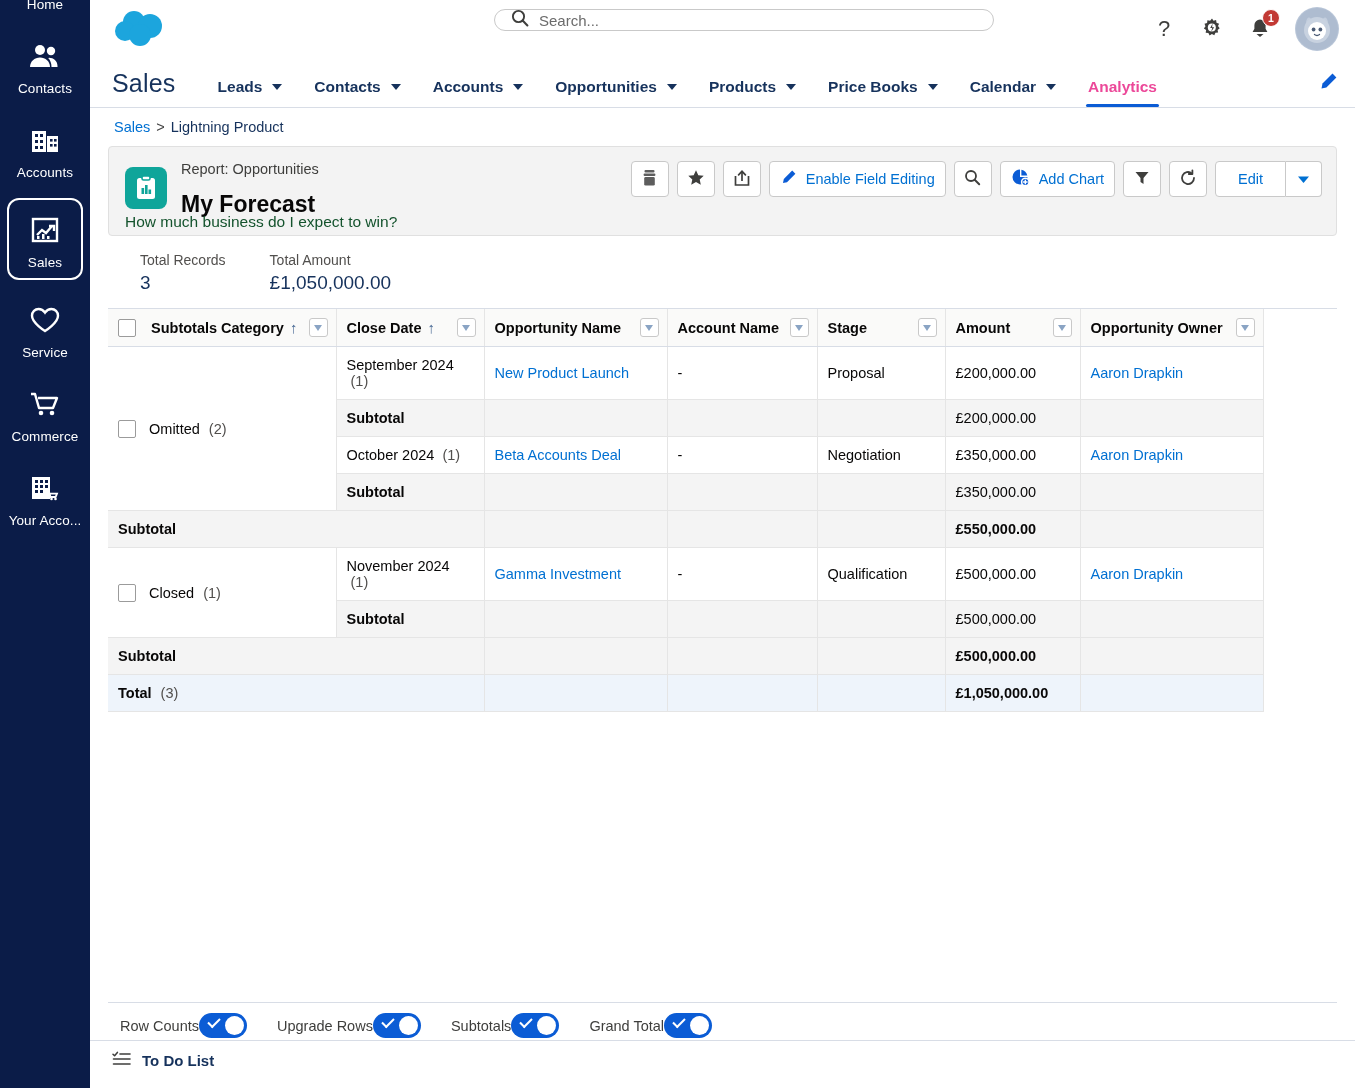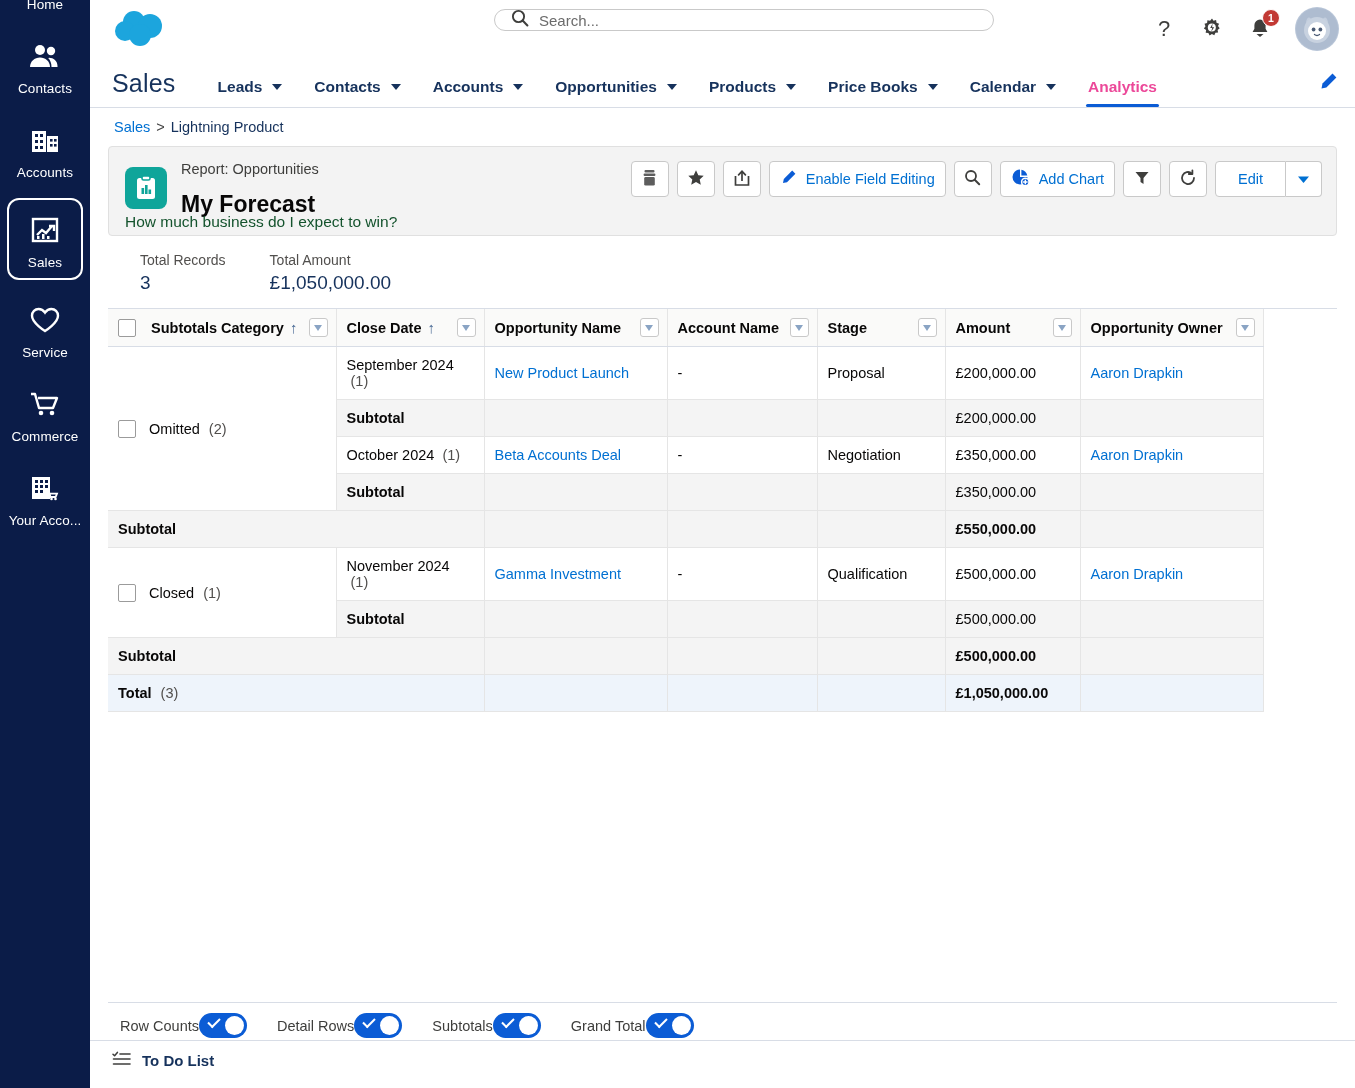--- a/index.html
+++ b/index.html
@@ -701,21 +701,21 @@
 
       <div class="tfooter">
         <div class="togglegrp">
           <span class="togglelabel">Row Counts</span>
           <span class="toggle">
               <span class="tick"></span>
               <span class="knob"></span>
             </span>
         </div>
         <div class="togglegrp">
-          <span class="togglelabel">Detail Rows</span>
+          <span class="togglelabel">Upgrade Rows</span>
           <span class="toggle">
               <span class="tick"></span>
               <span class="knob"></span>
             </span>
         </div>
         <div class="togglegrp">
           <span class="togglelabel">Subtotals</span>
           <span class="toggle">
               <span class="tick"></span>
               <span class="knob"></span>

